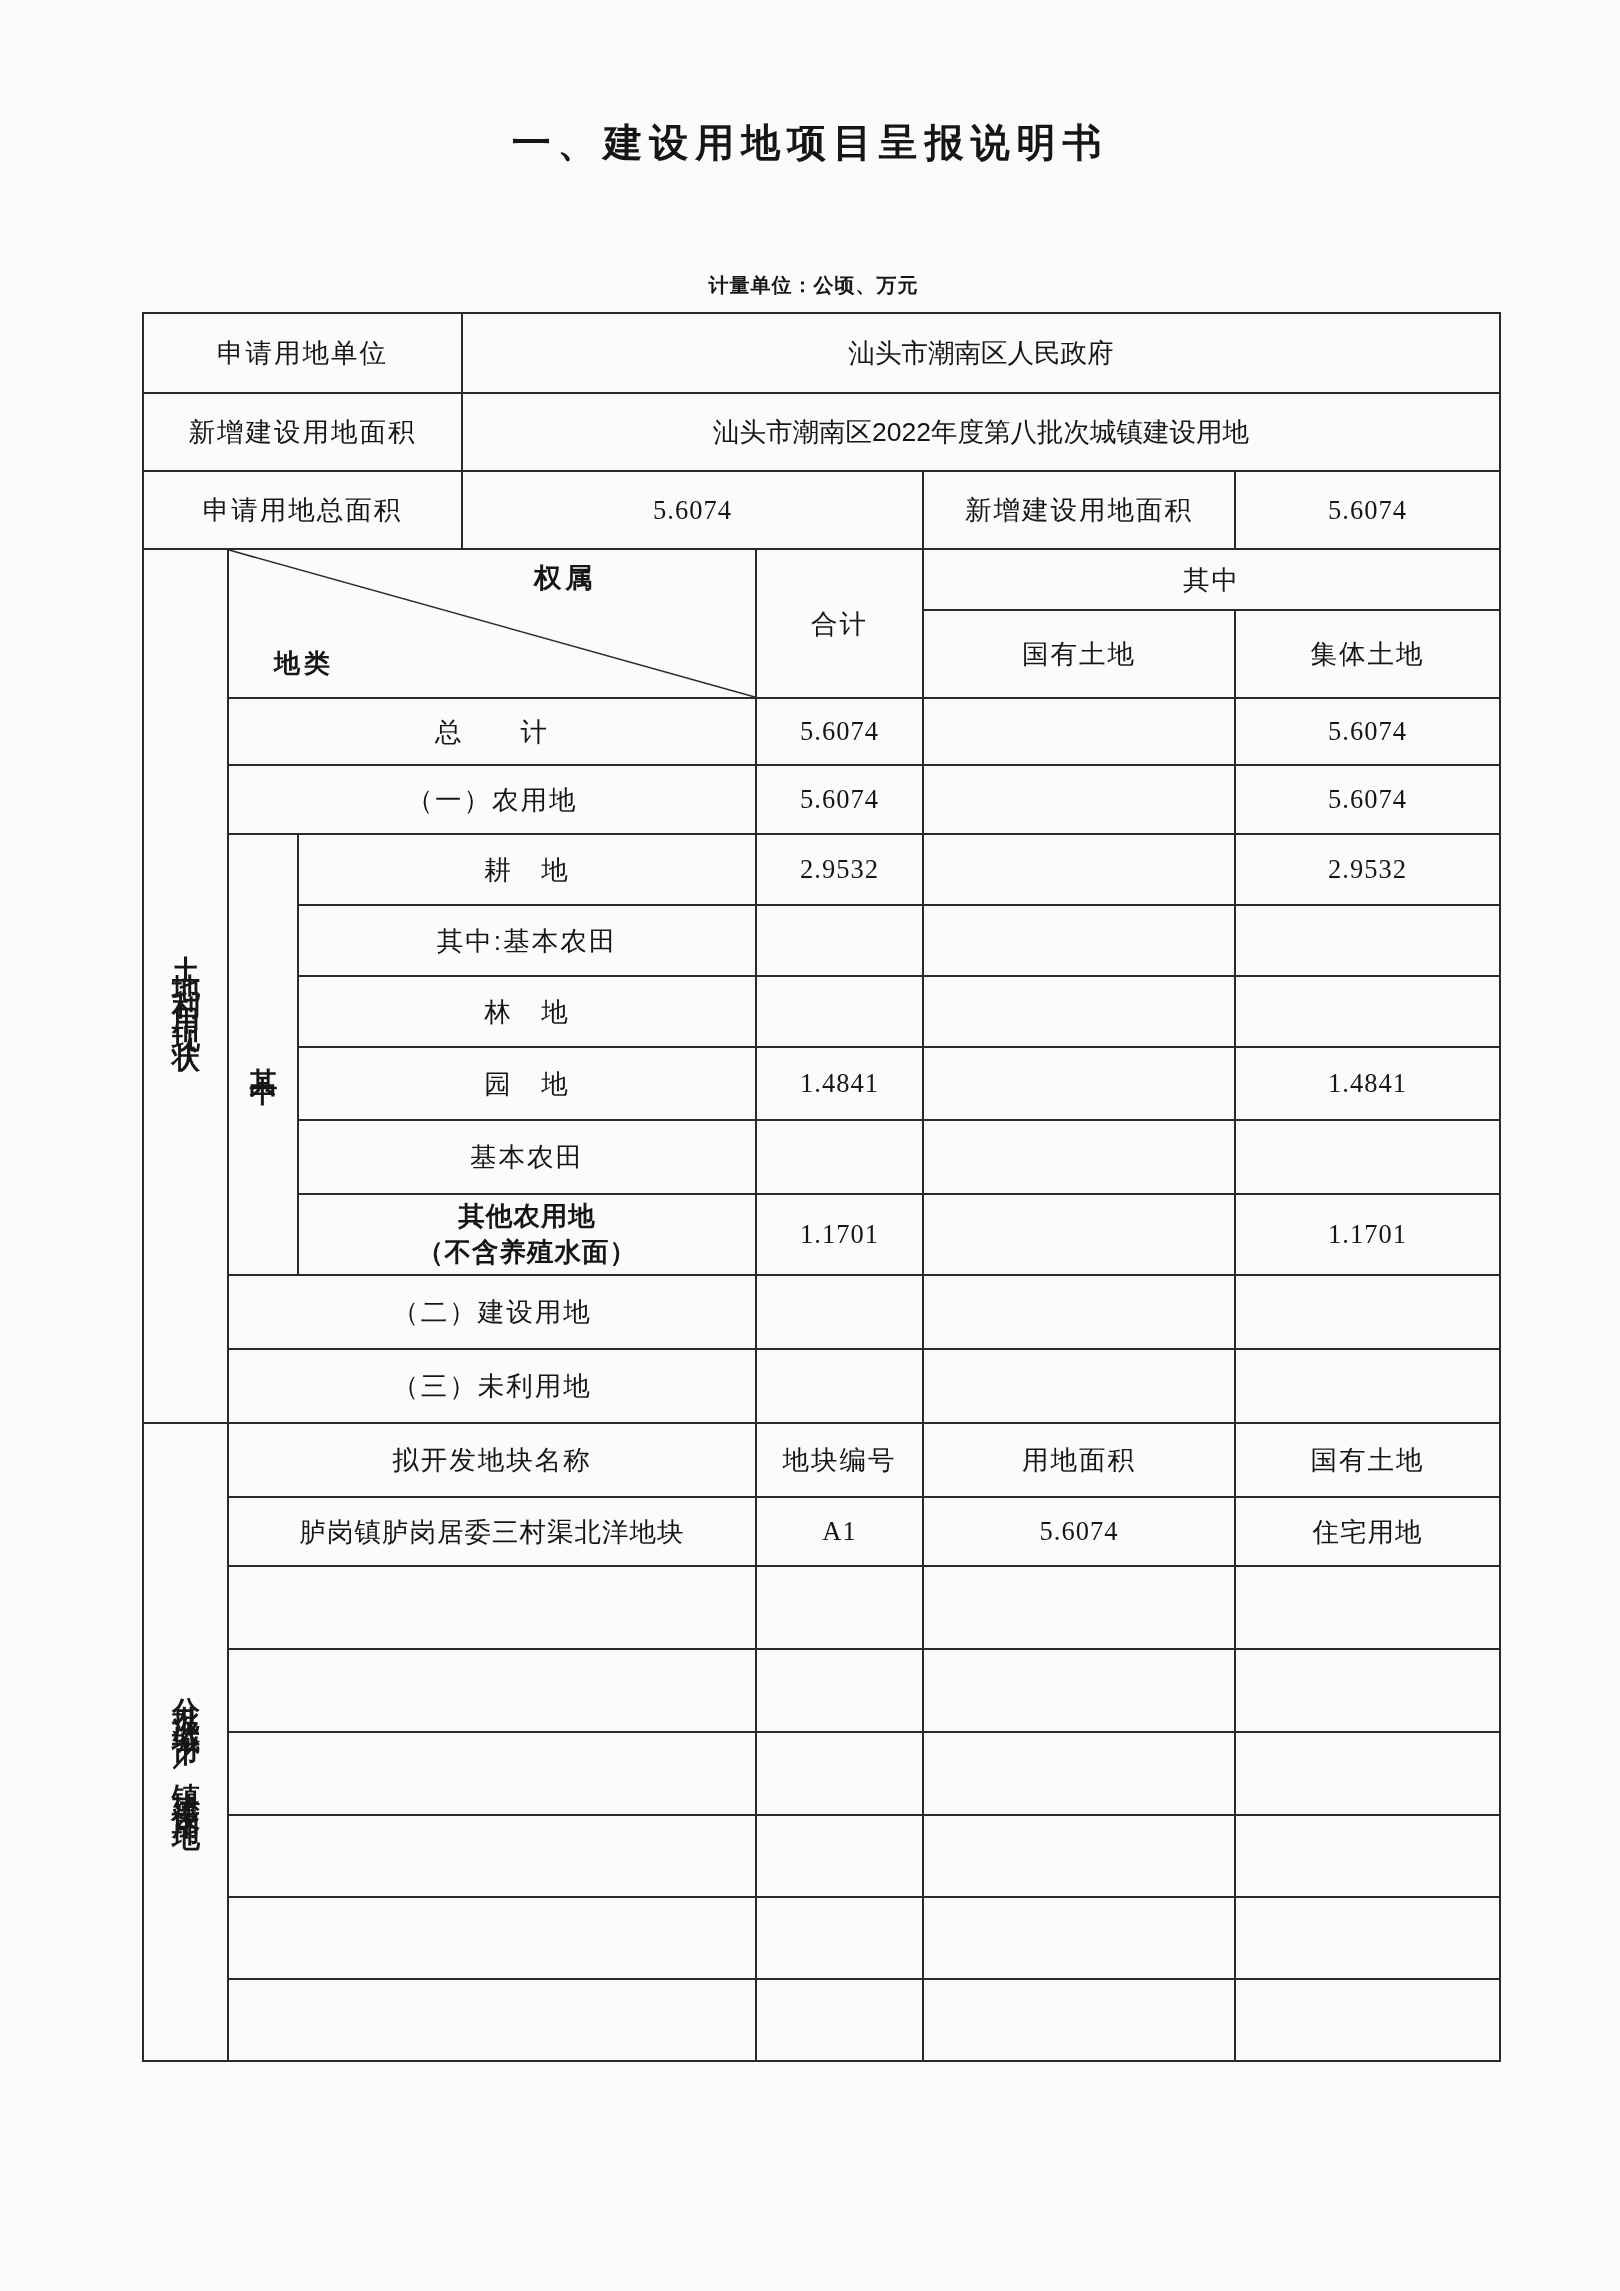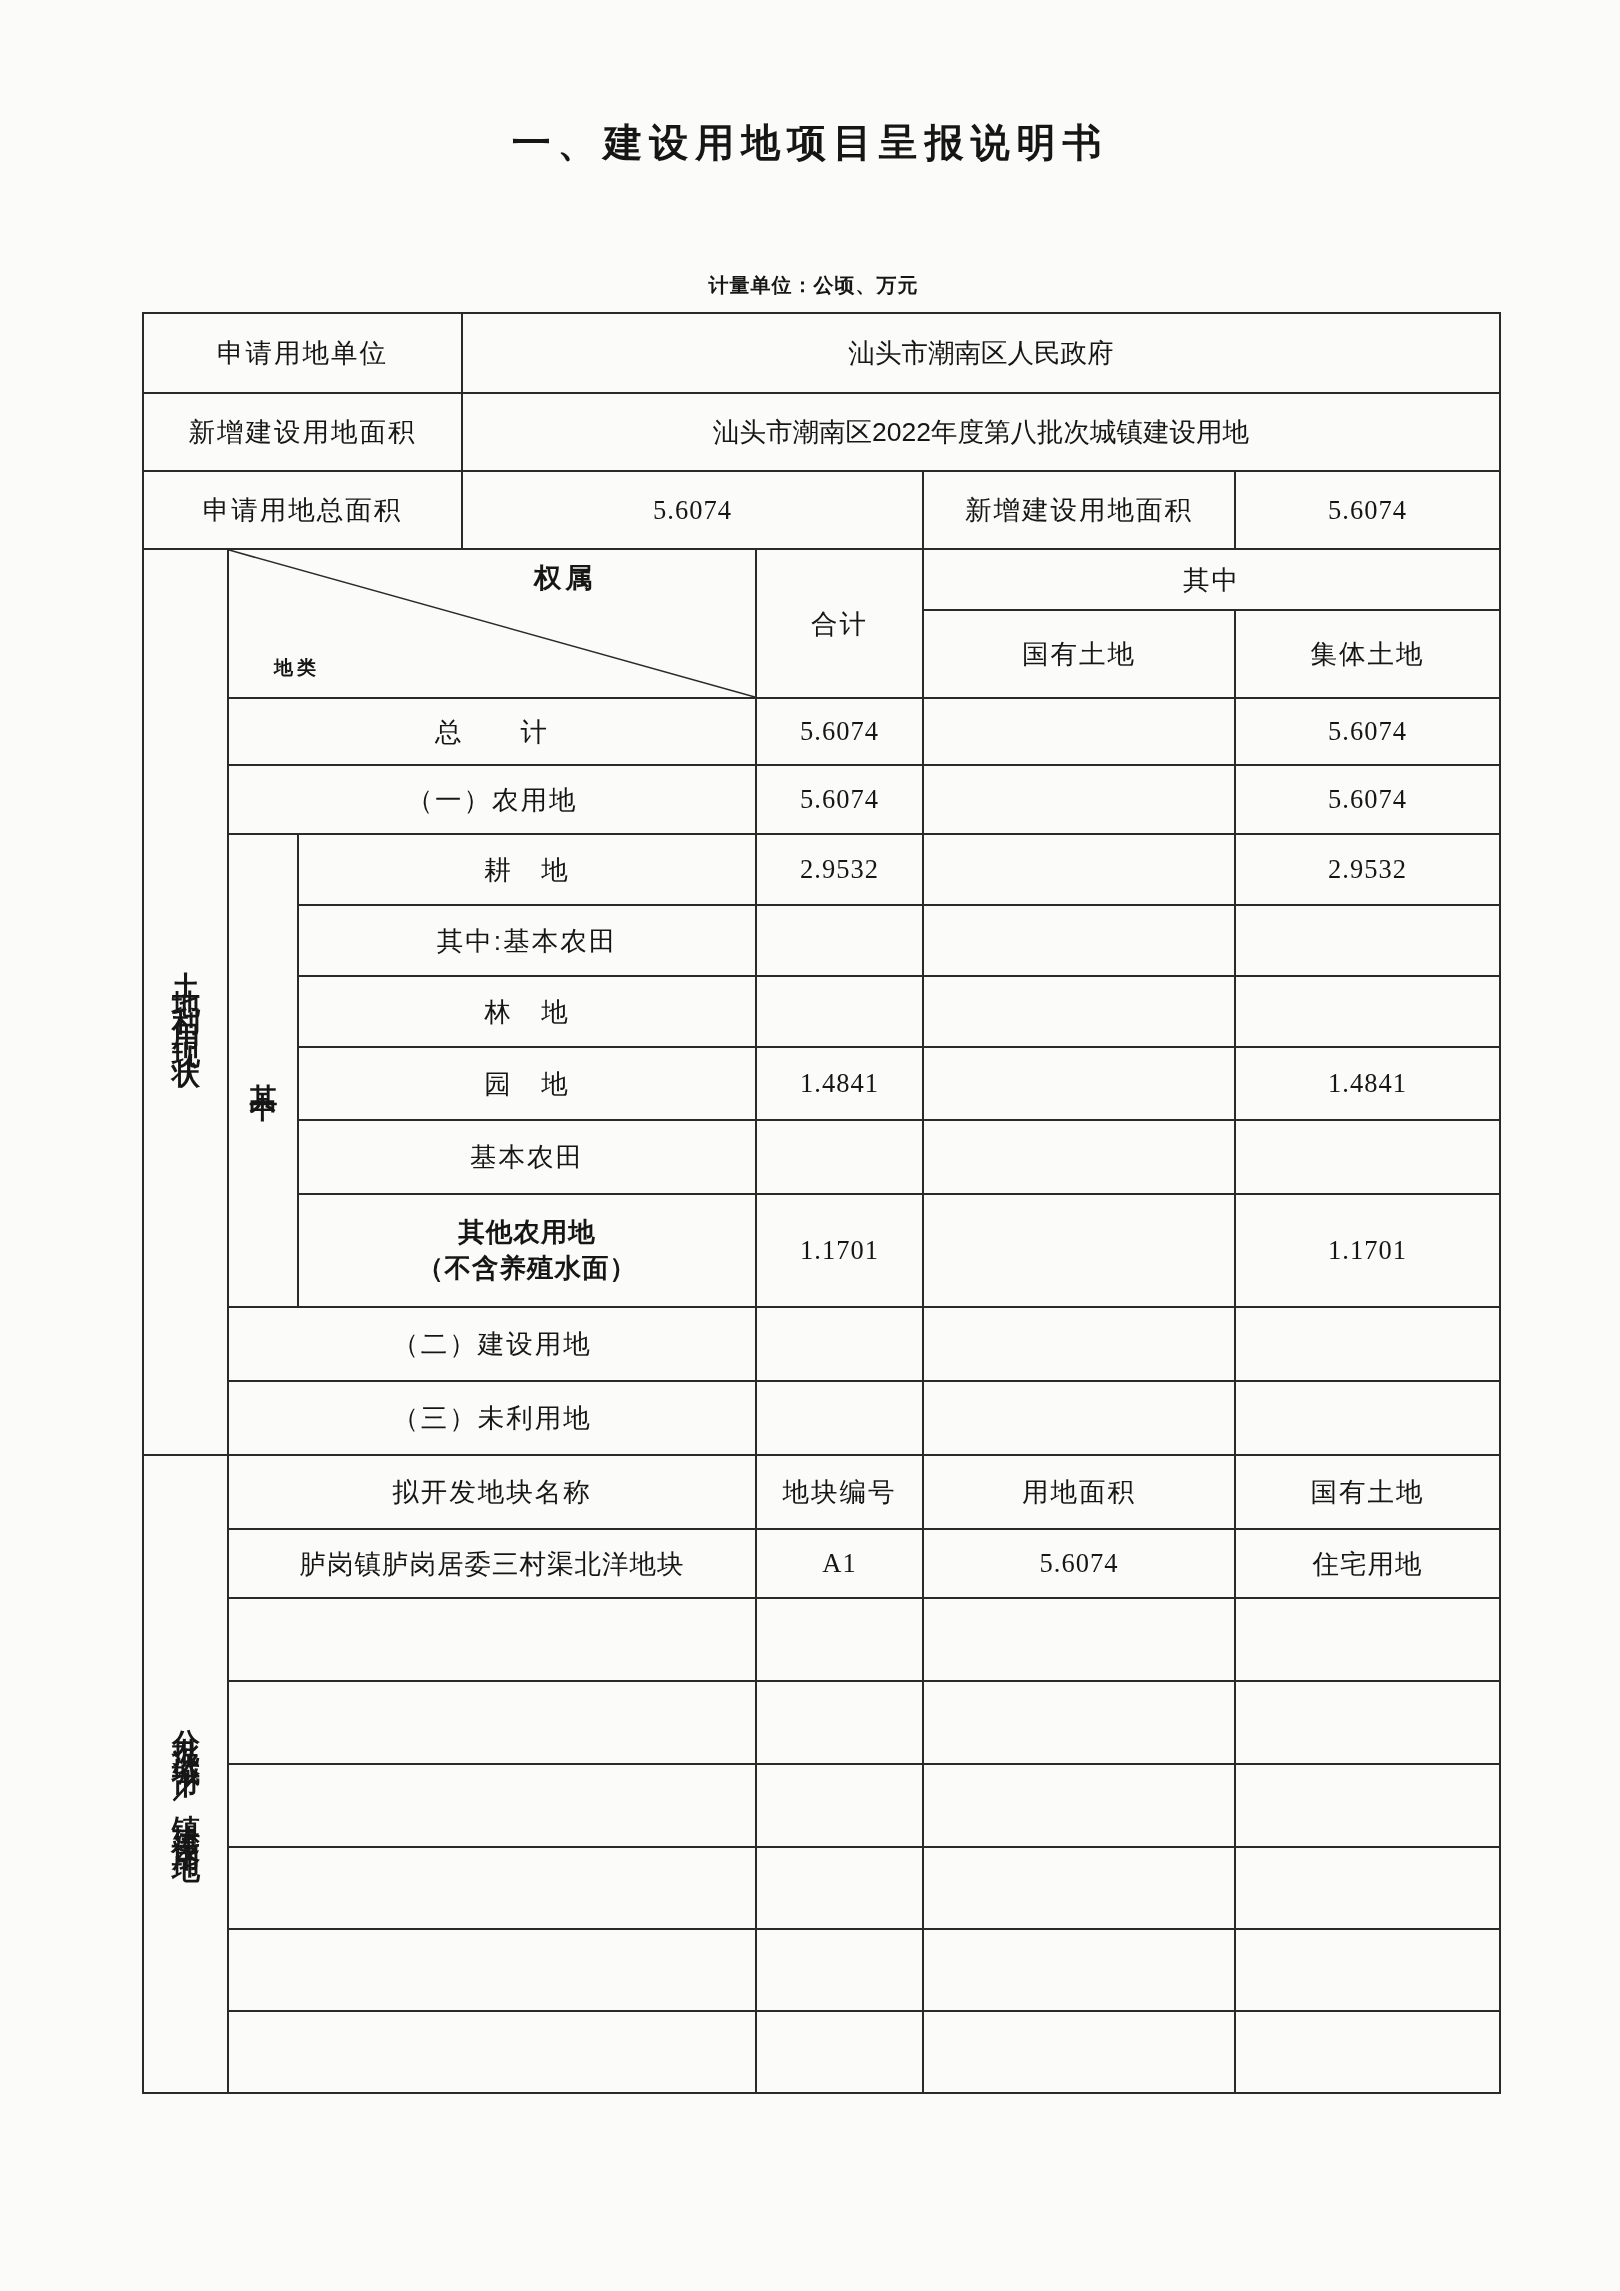--- a/index.html
+++ b/index.html
@@ -35,21 +35,21 @@
   td.txt-left { text-align:left; padding-left:37px; }
   .vwrap { display:flex; align-items:center; justify-content:center; height:100%; }
   .vtext {
     writing-mode:vertical-rl; text-orientation:upright;
     font-weight:bold; font-size:28px; letter-spacing:17.6px; line-height:1;
   }
   .vtext.tight { letter-spacing:9.8px; }
   td.diag { position:relative; padding:0; }
   td.diag svg { position:absolute; left:0; top:0; width:100%; height:100%; }
   .corner-tr { position:absolute; top:9.8px; left:58%; font-weight:bold; font-size:27.4px; letter-spacing:3.9px; }
-  .corner-bl { position:absolute; bottom:15.7px; left:45px; font-weight:bold; font-size:19px; letter-spacing:3.9px; }
+  .corner-bl { position:absolute; bottom:15.7px; left:45px; font-weight:bold; font-size:26px; letter-spacing:3.9px; }
   .two-line div { line-height:1.35; font-weight:bold; font-size:26.5px; letter-spacing:1px; }
   td.serif-name { font-family:"Liberation Serif","DejaVu Serif",serif; font-size:24.5px; font-weight:normal; letter-spacing:1px;margin-top:12px; }
 </style>
 </head>
 <body>
 
 <div class="page-title">一、建设用地项目呈报说明书</div>
 <div class="unit-note">计量单位：公顷、万元</div>
 
 <table class="form">
@@ -140,21 +140,21 @@
       <td class="val">1.4841</td>
       <td class="val"></td>
       <td class="val">1.4841</td>
     </tr>
     <tr style="height:74px">
       <td class="lbl" colspan="2">基本农田</td>
       <td class="val"></td>
       <td class="val"></td>
       <td class="val"></td>
     </tr>
-    <tr style="height:113px">
+    <tr style="height:81px">
       <td colspan="2" class="two-line">
         <div>其他农用地</div>
         <div>（不含养殖水面）</div>
       </td>
       <td class="val">1.1701</td>
       <td class="val"></td>
       <td class="val">1.1701</td>
     </tr>
     <tr style="height:74px">
       <td class="lbl" colspan="3">（二）建设用地</td>

